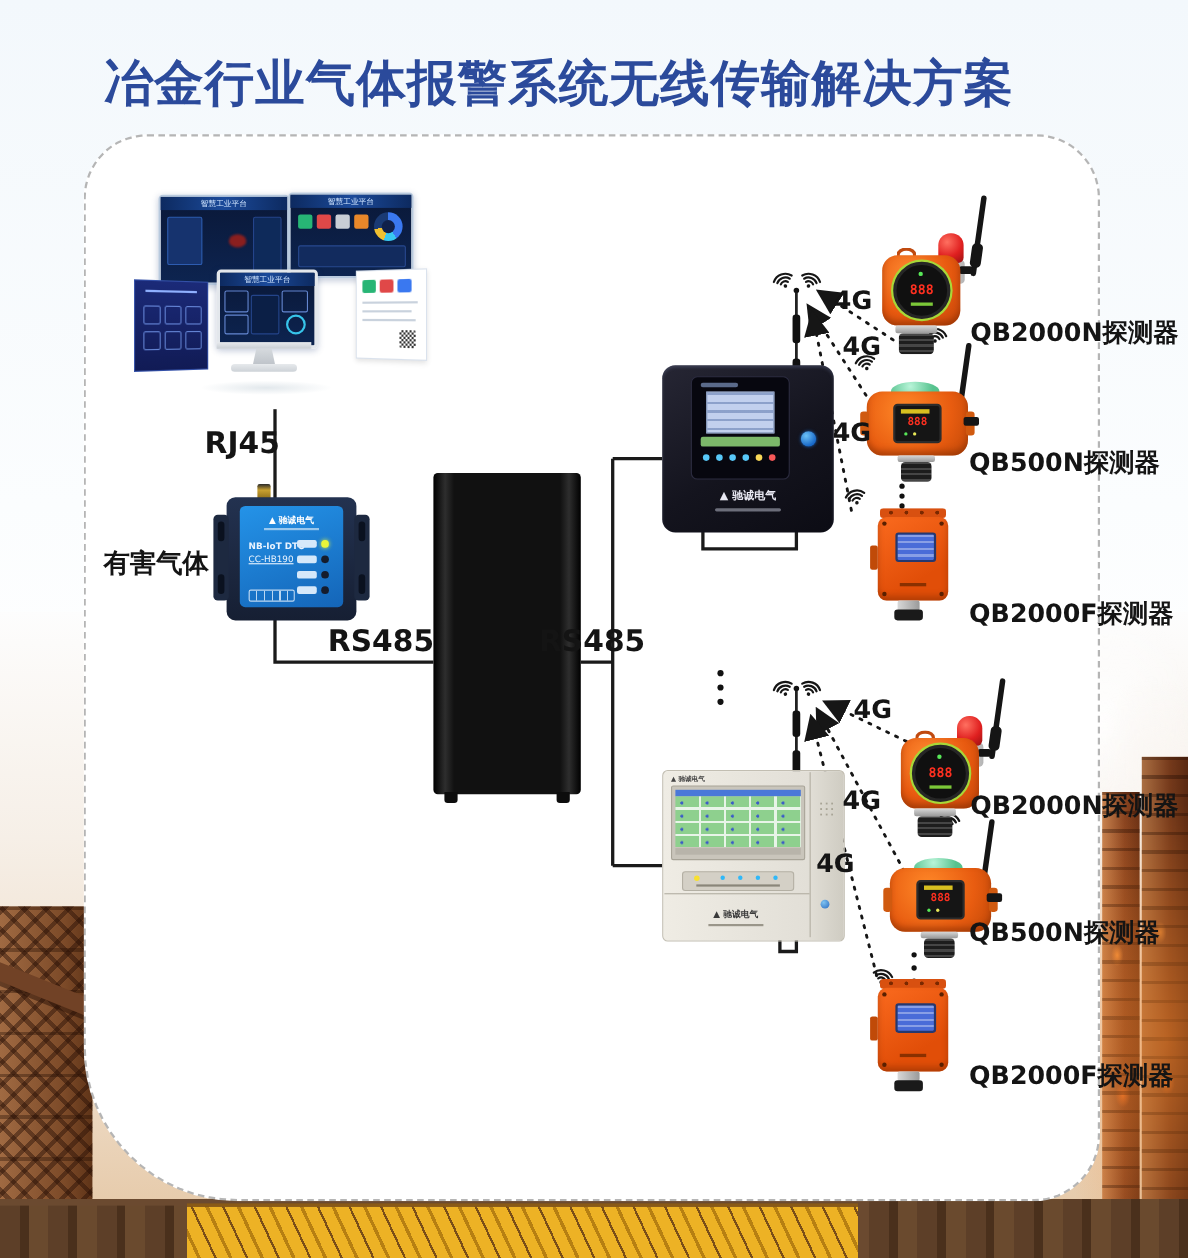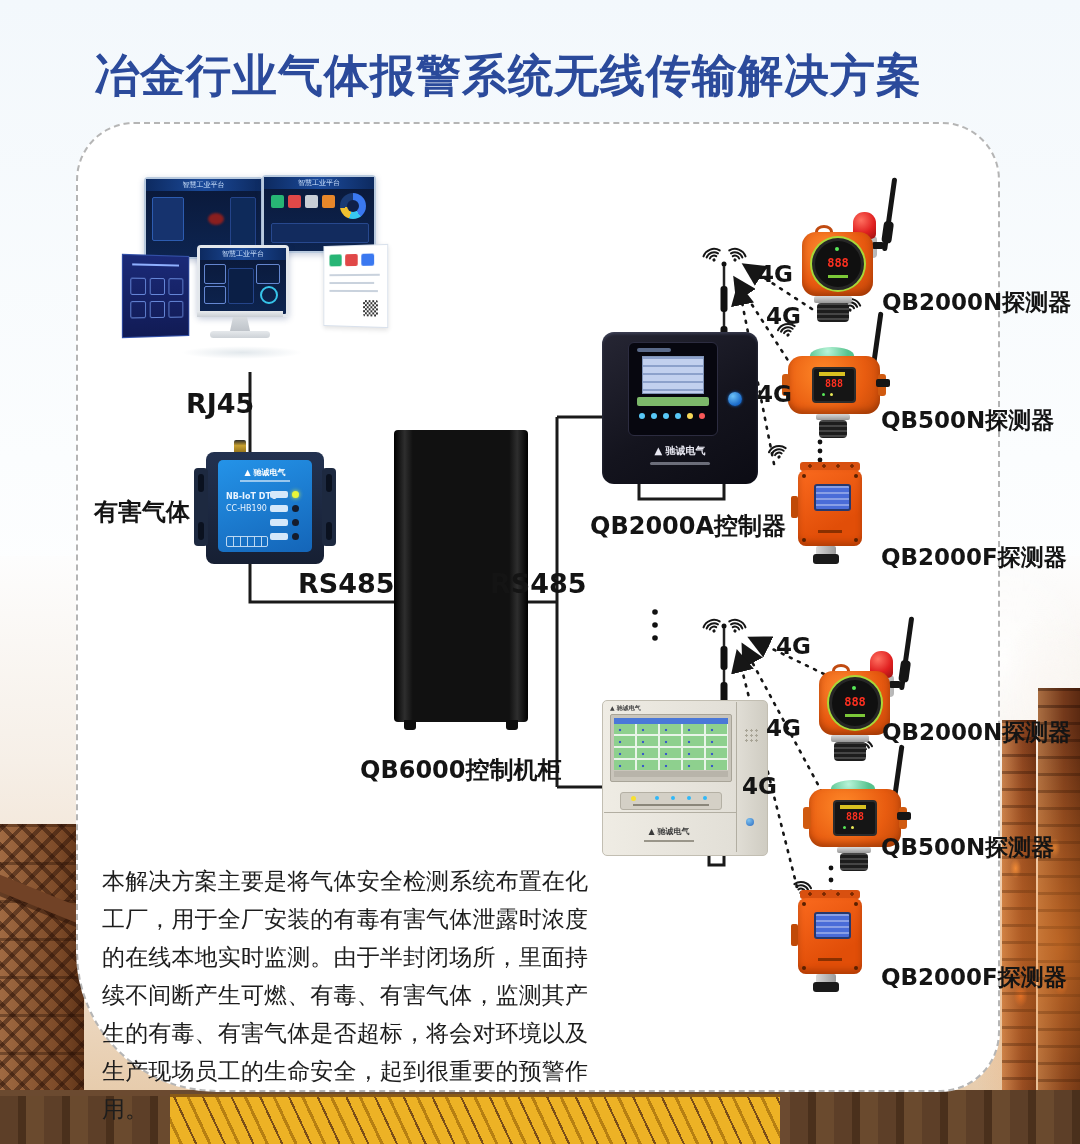--- a/index.html
+++ b/index.html
@@ -217,21 +217,21 @@
           <div class="abs" style="left:4px;top:6px;width:6px;height:18px;background:#0a111f;border-radius:3px;"></div>
           <div class="abs" style="left:4px;top:54px;width:6px;height:18px;background:#0a111f;border-radius:3px;"></div>
         </div>
         <div class="abs" style="left:12px;top:8px;width:94px;height:92px;background:linear-gradient(160deg,#2493e8,#1465b8);border-radius:5px;">
           <div class="tinytxt" style="left:0;top:7px;width:94px;text-align:center;color:#fff;font-size:8px;font-weight:700;">
             <span>▲</span>
             <span>驰诚电气</span>
           </div>
           <div class="abs" style="left:22px;top:20px;width:50px;height:2px;background:rgba(255,255,255,.55);"></div>
           <div class="tinytxt" style="left:8px;top:32px;color:#eaf4ff;font-size:8px;font-weight:600;">NB-IoT DTU</div>
-          <div class="tinytxt" style="left:8px;top:44px;color:#eaf4ff;font-size:8px;">CC-HB190</div>
+          <div class="tinytxt" style="left:8px;top:44px;color:#eaf4ff;font-size:8px;text-decoration:underline;">CC-HB190</div>
           <div class="abs" style="left:52px;top:31px;width:18px;height:7px;background:#d5e8fa;border-radius:2px;"></div>
           <div class="led" style="left:74px;top:31px;width:7px;height:7px;background:#e8f53a;box-shadow:0 0 4px #e8f53a;"></div>
           <div class="abs" style="left:52px;top:45px;width:18px;height:7px;background:#d5e8fa;border-radius:2px;"></div>
           <div class="led" style="left:74px;top:45px;width:7px;height:7px;background:#151c2c;"></div>
           <div class="abs" style="left:52px;top:59px;width:18px;height:7px;background:#d5e8fa;border-radius:2px;"></div>
           <div class="led" style="left:74px;top:59px;width:7px;height:7px;background:#151c2c;"></div>
           <div class="abs" style="left:52px;top:73px;width:18px;height:7px;background:#d5e8fa;border-radius:2px;"></div>
           <div class="led" style="left:74px;top:73px;width:7px;height:7px;background:#151c2c;"></div>
           <div class="abs" style="left:8px;top:76px;width:40px;height:9px;border:1px solid #bcd8f2;border-radius:2px;background:repeating-linear-gradient(90deg,transparent 0 6px,#bcd8f2 6px 7px);"></div>
         </div>
@@ -398,32 +398,29 @@
       </div>
       <div class="abs" style="left:1px;top:42px;width:7px;height:22px;background:#c04a08;border-radius:2px;"></div>
       <div class="abs" style="left:26px;top:92px;width:20px;height:9px;background:linear-gradient(90deg,#d8d8d8,#9a9a9a);border-radius:2px;"></div>
       <div class="abs" style="left:23px;top:100px;width:26px;height:10px;background:#1a1a1a;border-radius:3px;"></div>
     </div>
 
     <div class="lbl lbl-lg" style="left:108px;top:264px;">RJ45</div>
     <div class="lbl lbl-md" style="left:16px;top:372px;">有害气体</div>
     <div class="lbl lbl-lg" style="left:220px;top:444px;">RS485</div>
     <div class="lbl lbl-lg" style="left:412px;top:444px;">RS485</div>
-    <div class="lbl lbl-md" style="left:282px;top:630px;width:200px;text-align:center;">QB6000控制机柜</div>
-    <div class="lbl lbl-md" style="left:512px;top:386px;width:180px;text-align:center;">QB2000A控制器</div>
 
     <div class="lbl lbl-det" style="left:804px;top:163px;">QB2000N探测器</div>
     <div class="lbl lbl-det" style="left:803px;top:281px;">QB500N探测器</div>
     <div class="lbl lbl-det" style="left:803px;top:418px;">QB2000F探测器</div>
     <div class="lbl lbl-det" style="left:804px;top:593px;">QB2000N探测器</div>
     <div class="lbl lbl-det" style="left:803px;top:708px;">QB500N探测器</div>
     <div class="lbl lbl-det" style="left:803px;top:838px;">QB2000F探测器</div>
 
     <div class="lbl lbl-4g" style="left:680px;top:137px;">4G</div>
     <div class="lbl lbl-4g" style="left:688px;top:179px;">4G</div>
     <div class="lbl lbl-4g" style="left:679px;top:257px;">4G</div>
     <div class="lbl lbl-4g" style="left:698px;top:509px;">4G</div>
     <div class="lbl lbl-4g" style="left:688px;top:591px;">4G</div>
     <div class="lbl lbl-4g" style="left:664px;top:649px;">4G</div>
 
-    <div class="para">本解决方案主要是将气体安全检测系统布置在化工厂，用于全厂安装的有毒有害气体泄露时浓度的在线本地实时监测。由于半封闭场所，里面持续不间断产生可燃、有毒、有害气体，监测其产生的有毒、有害气体是否超标，将会对环境以及生产现场员工的生命安全，起到很重要的预警作用。</div>
   </div>
 </div>
 
 </body></html>

